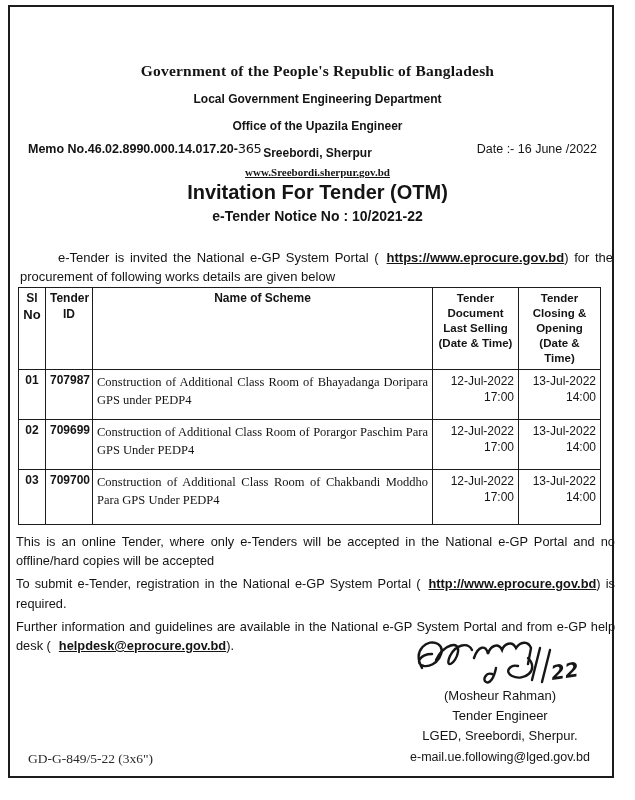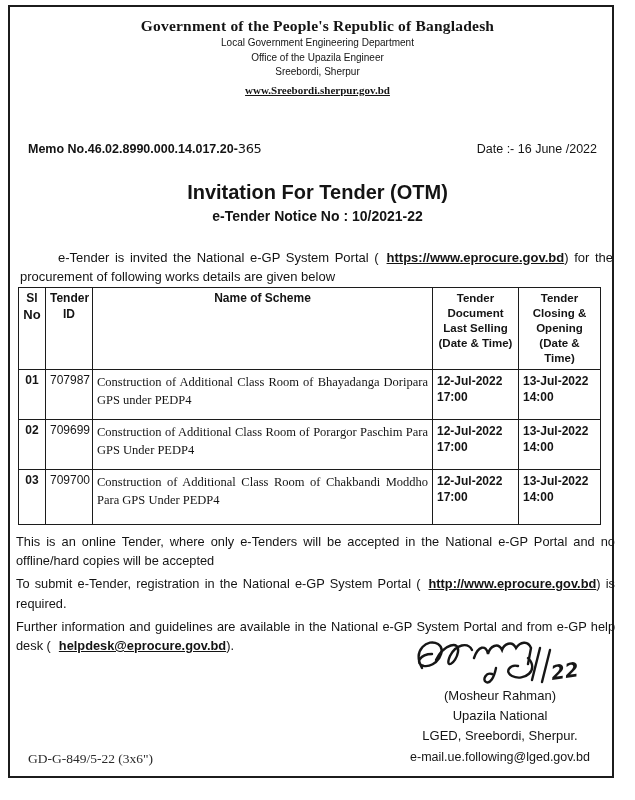--- a/index.html
+++ b/index.html
@@ -7,22 +7,22 @@
     width:635px;height:800px;position:relative;background:#ffffff;
     font-family:"Liberation Sans",sans-serif;color:#141414;
     -webkit-font-smoothing:antialiased;
   }
   .page-border{
     position:absolute;left:8px;top:5px;width:606px;height:773px;
     border:2px solid #1c1c1c;box-sizing:border-box;background:#fff;
   }
   
   .letterhead{position:absolute;top:16px;left:0;width:635px;text-align:center;line-height:1.25;}
-  .lh-line1{font-family:"Liberation Serif",serif;font-weight:bold;font-size:15.5px;letter-spacing:.2px;}
-  .lh-line{font-weight:normal;font-size:10px;margin-top:2px;}
+  .lh-line1{font-family:"Liberation Serif",serif;font-weight:bold;font-size:15.5px;letter-spacing:.2px;margin-top:45px;}
+  .lh-line{font-weight:bold;font-size:12px;margin-top:12px;}
   .lh-site{display:inline-block;margin-top:4px;font-family:"Liberation Serif",serif;font-weight:bold;font-size:11px;text-decoration:underline;}
   
   .memo-row{position:absolute;top:139px;left:28px;right:38px;display:flex;justify-content:space-between;align-items:baseline;}
   .memo-label{font-weight:bold;font-size:12.5px;}
   .memo-number{font-weight:normal;font-size:13px;font-family:"DejaVu Sans",sans-serif;letter-spacing:-.5px;}
   .memo-date{font-weight:normal;font-size:12.5px;}
   
   .doc-title{position:absolute;top:181px;left:0;width:635px;text-align:center;font-weight:bold;font-size:20px;}
   .doc-subtitle{position:absolute;top:208px;left:0;width:635px;text-align:center;font-weight:bold;font-size:14px;}
   
@@ -33,23 +33,23 @@
   table.tender th,table.tender td{border:1.5px solid #1c1c1c;vertical-align:top;padding:3px 4px;box-sizing:border-box;}
   table.tender th{font-size:12px;font-weight:bold;text-align:center;line-height:1.3;}
   th .sub{font-size:13px;display:block;}
   th .hl{display:block;font-size:11.5px;}
   .col-sl{width:27px;}
   .col-id{width:47px;}
   .col-scheme{width:340px;}
   .col-doc{width:86px;}
   .col-close{width:82px;}
   td.c-sl{font-weight:bold;font-size:12px;text-align:center;margin-top:16px;}
-  td.c-id{font-weight:normal;font-size:12px;text-align:center;}
+  td.c-id{font-weight:bold;font-size:12px;text-align:center;}
   td.c-scheme{font-family:"Liberation Serif",serif;font-size:12.5px;line-height:1.45;text-align:justify;padding:3px 7px;}
-  td.c-date{font-weight:bold;font-size:12px;text-align:left;line-height:1.4;}
+  td.c-date{font-weight:normal;font-size:12px;text-align:right;line-height:1.4;}
   tr.hdr{height:80px;}
   tr.r1{height:50px;}
   tr.r2{height:50px;}
   tr.r3{height:55px;}
   
   .notes{position:absolute;top:532px;left:16px;right:20px;font-size:12.8px;line-height:1.5;text-align:justify;}
   .notes p{margin:0 0 4px 0;}
   
   .sig-block{position:absolute;top:634px;left:385px;width:230px;text-align:center;}
   .sig-scribble{display:block;margin:0 auto -6px auto;}
@@ -170,18 +170,18 @@
       <path d="M36,26 C44,10 60,6 58,18 C56,30 44,36 50,22 C56,10 68,8 72,16"></path>
       <path d="M74,24 C78,12 86,10 88,20 C90,12 98,8 102,16 C104,10 112,6 116,14 C120,8 128,6 131,14 L128,30"></path>
       <path d="M128,24 C140,36 124,48 112,42 C104,38 110,30 118,32"></path>
       <path d="M96,34 C94,44 90,50 86,48 C82,46 86,38 92,40"></path>
       <path d="M140,14 L132,46"></path>
       <path d="M150,16 L142,48"></path>
     </g>
     <text x="152" y="46" transform="rotate(-8 152 46)" font-family="DejaVu Sans, sans-serif" font-style="italic" font-weight="bold" font-size="20" fill="#161616">22</text>
   </svg>
   <div class="sig-line">(Mosheur Rahman)</div>
-  <div class="sig-line">Upazila National</div>
+  <div class="sig-line">Tender Engineer</div>
   <div class="sig-line">LGED, Sreebordi, Sherpur.</div>
   <div class="sig-email">e-mail.ue.following@lged.gov.bd</div>
 </div>
 
 <div class="gd-code">GD-G-849/5-22 (3x6")</div>
 
 </body></html>

